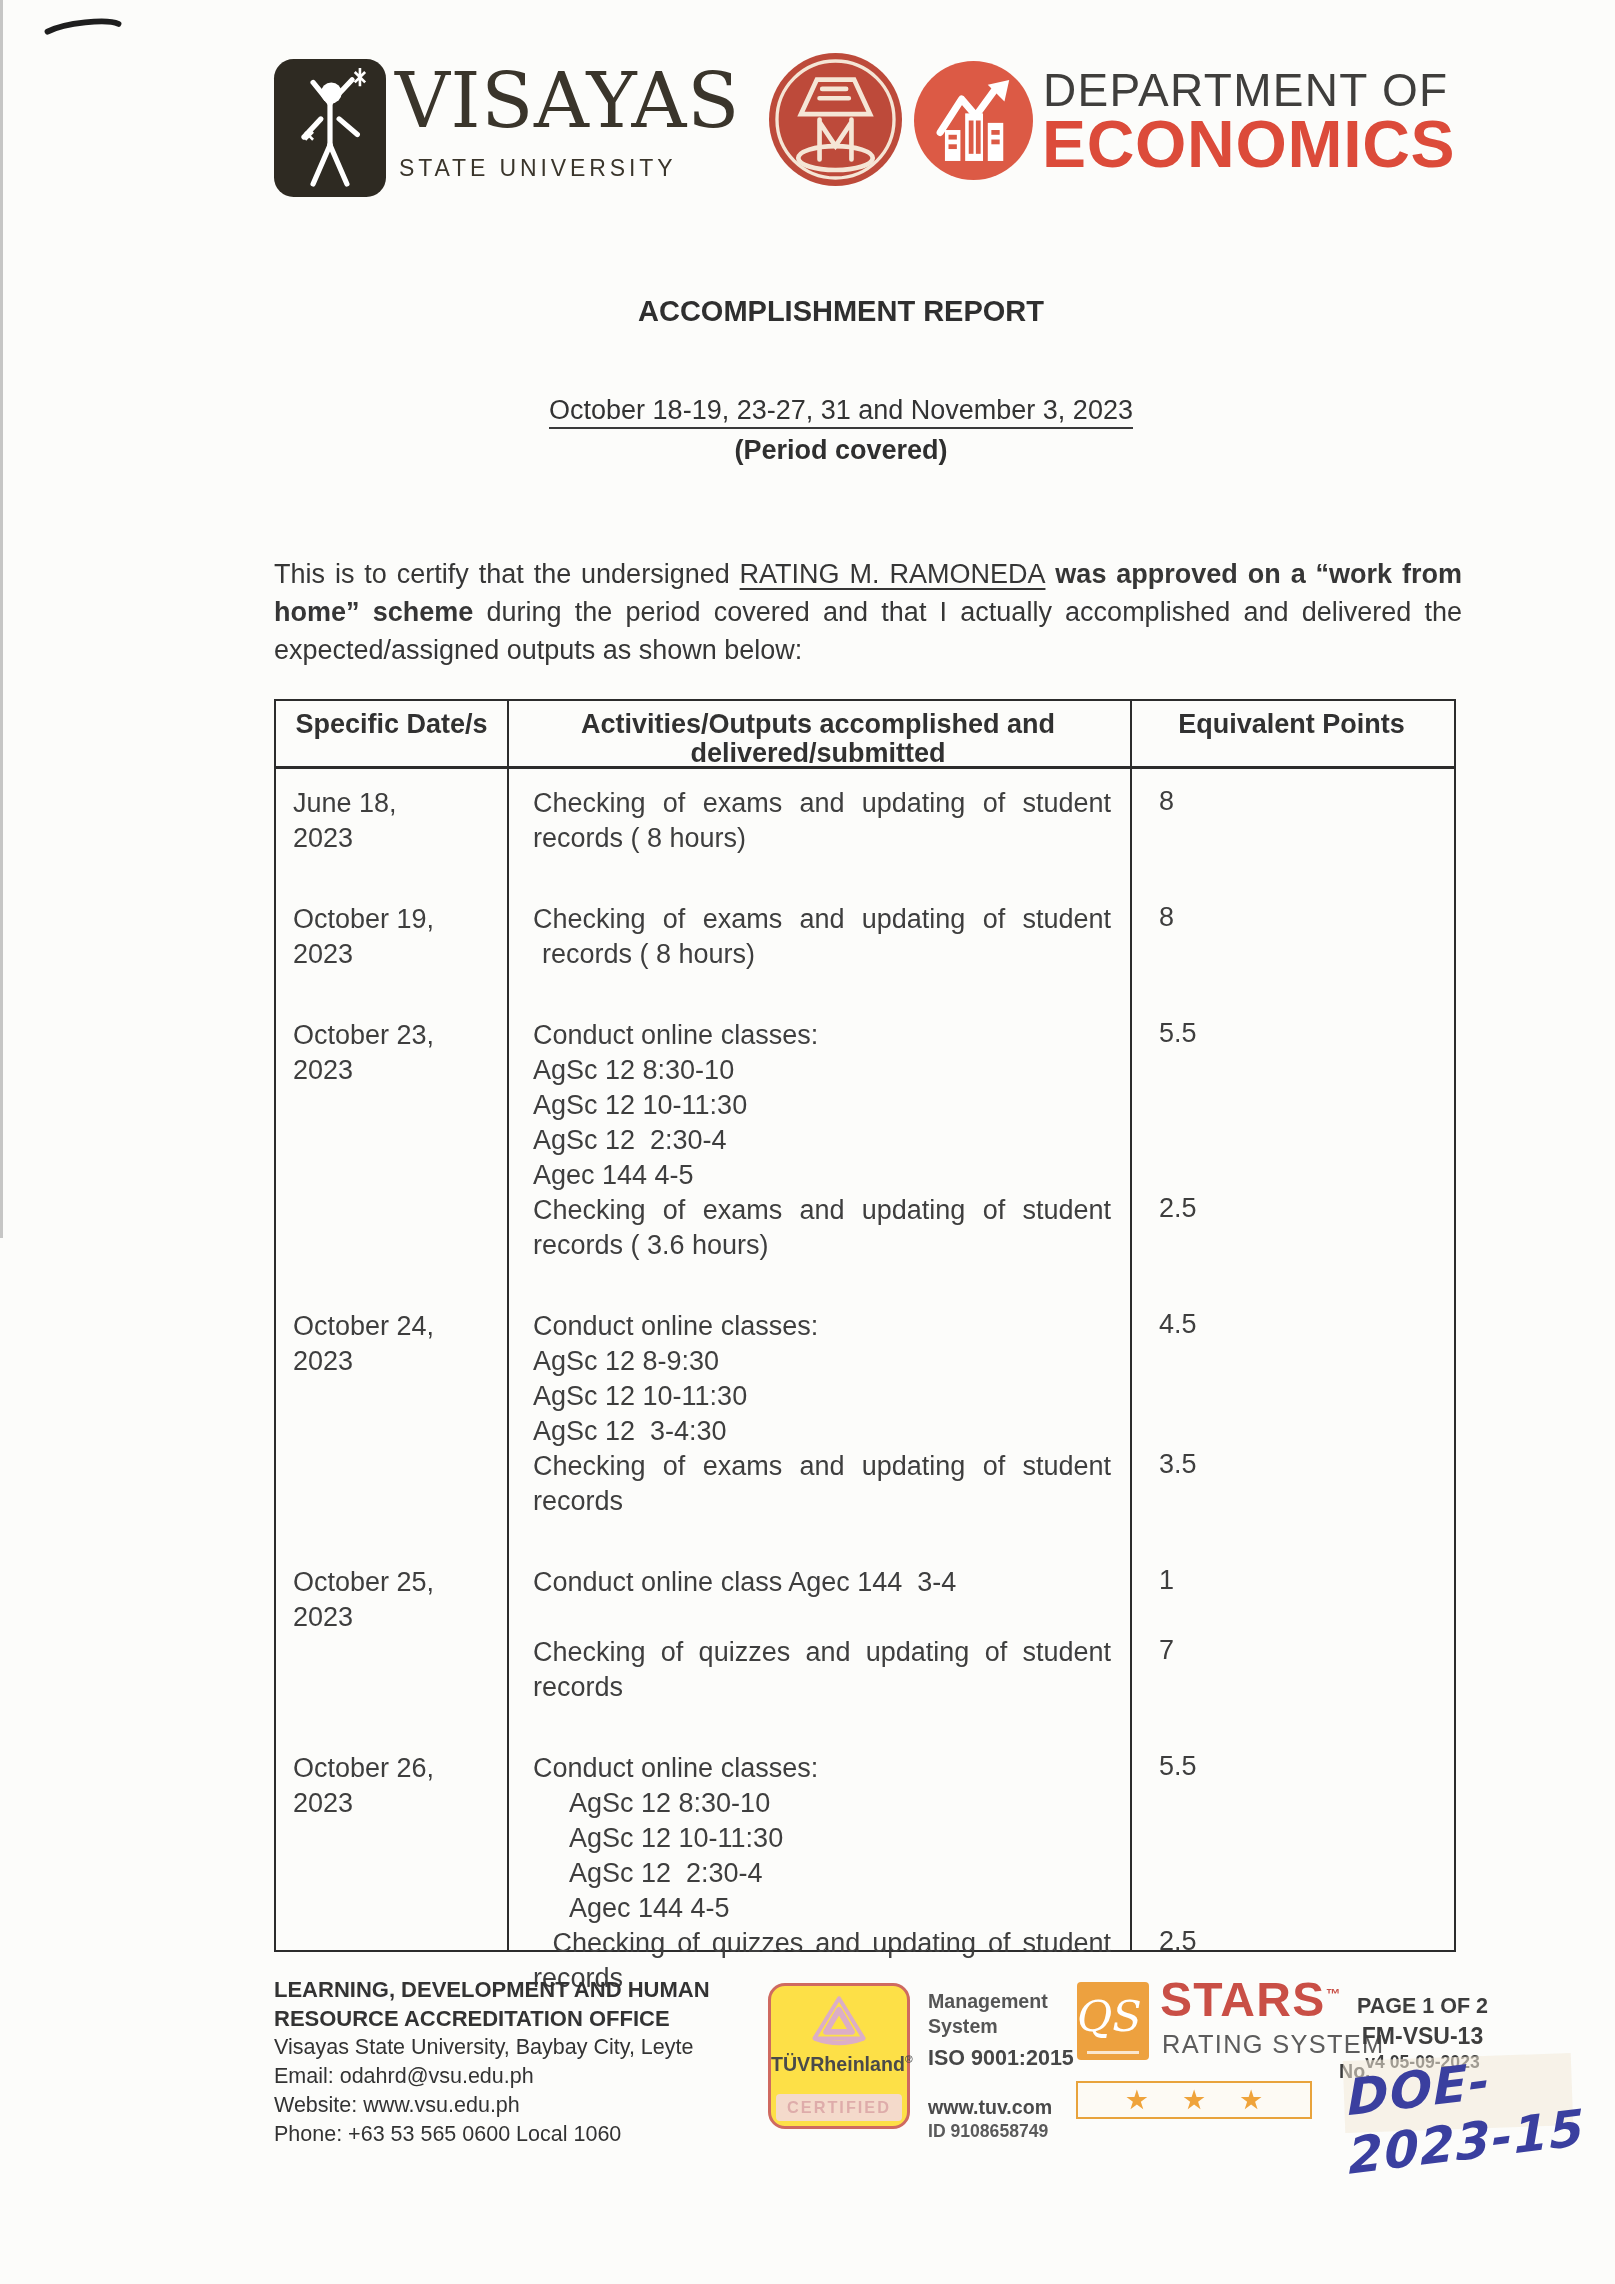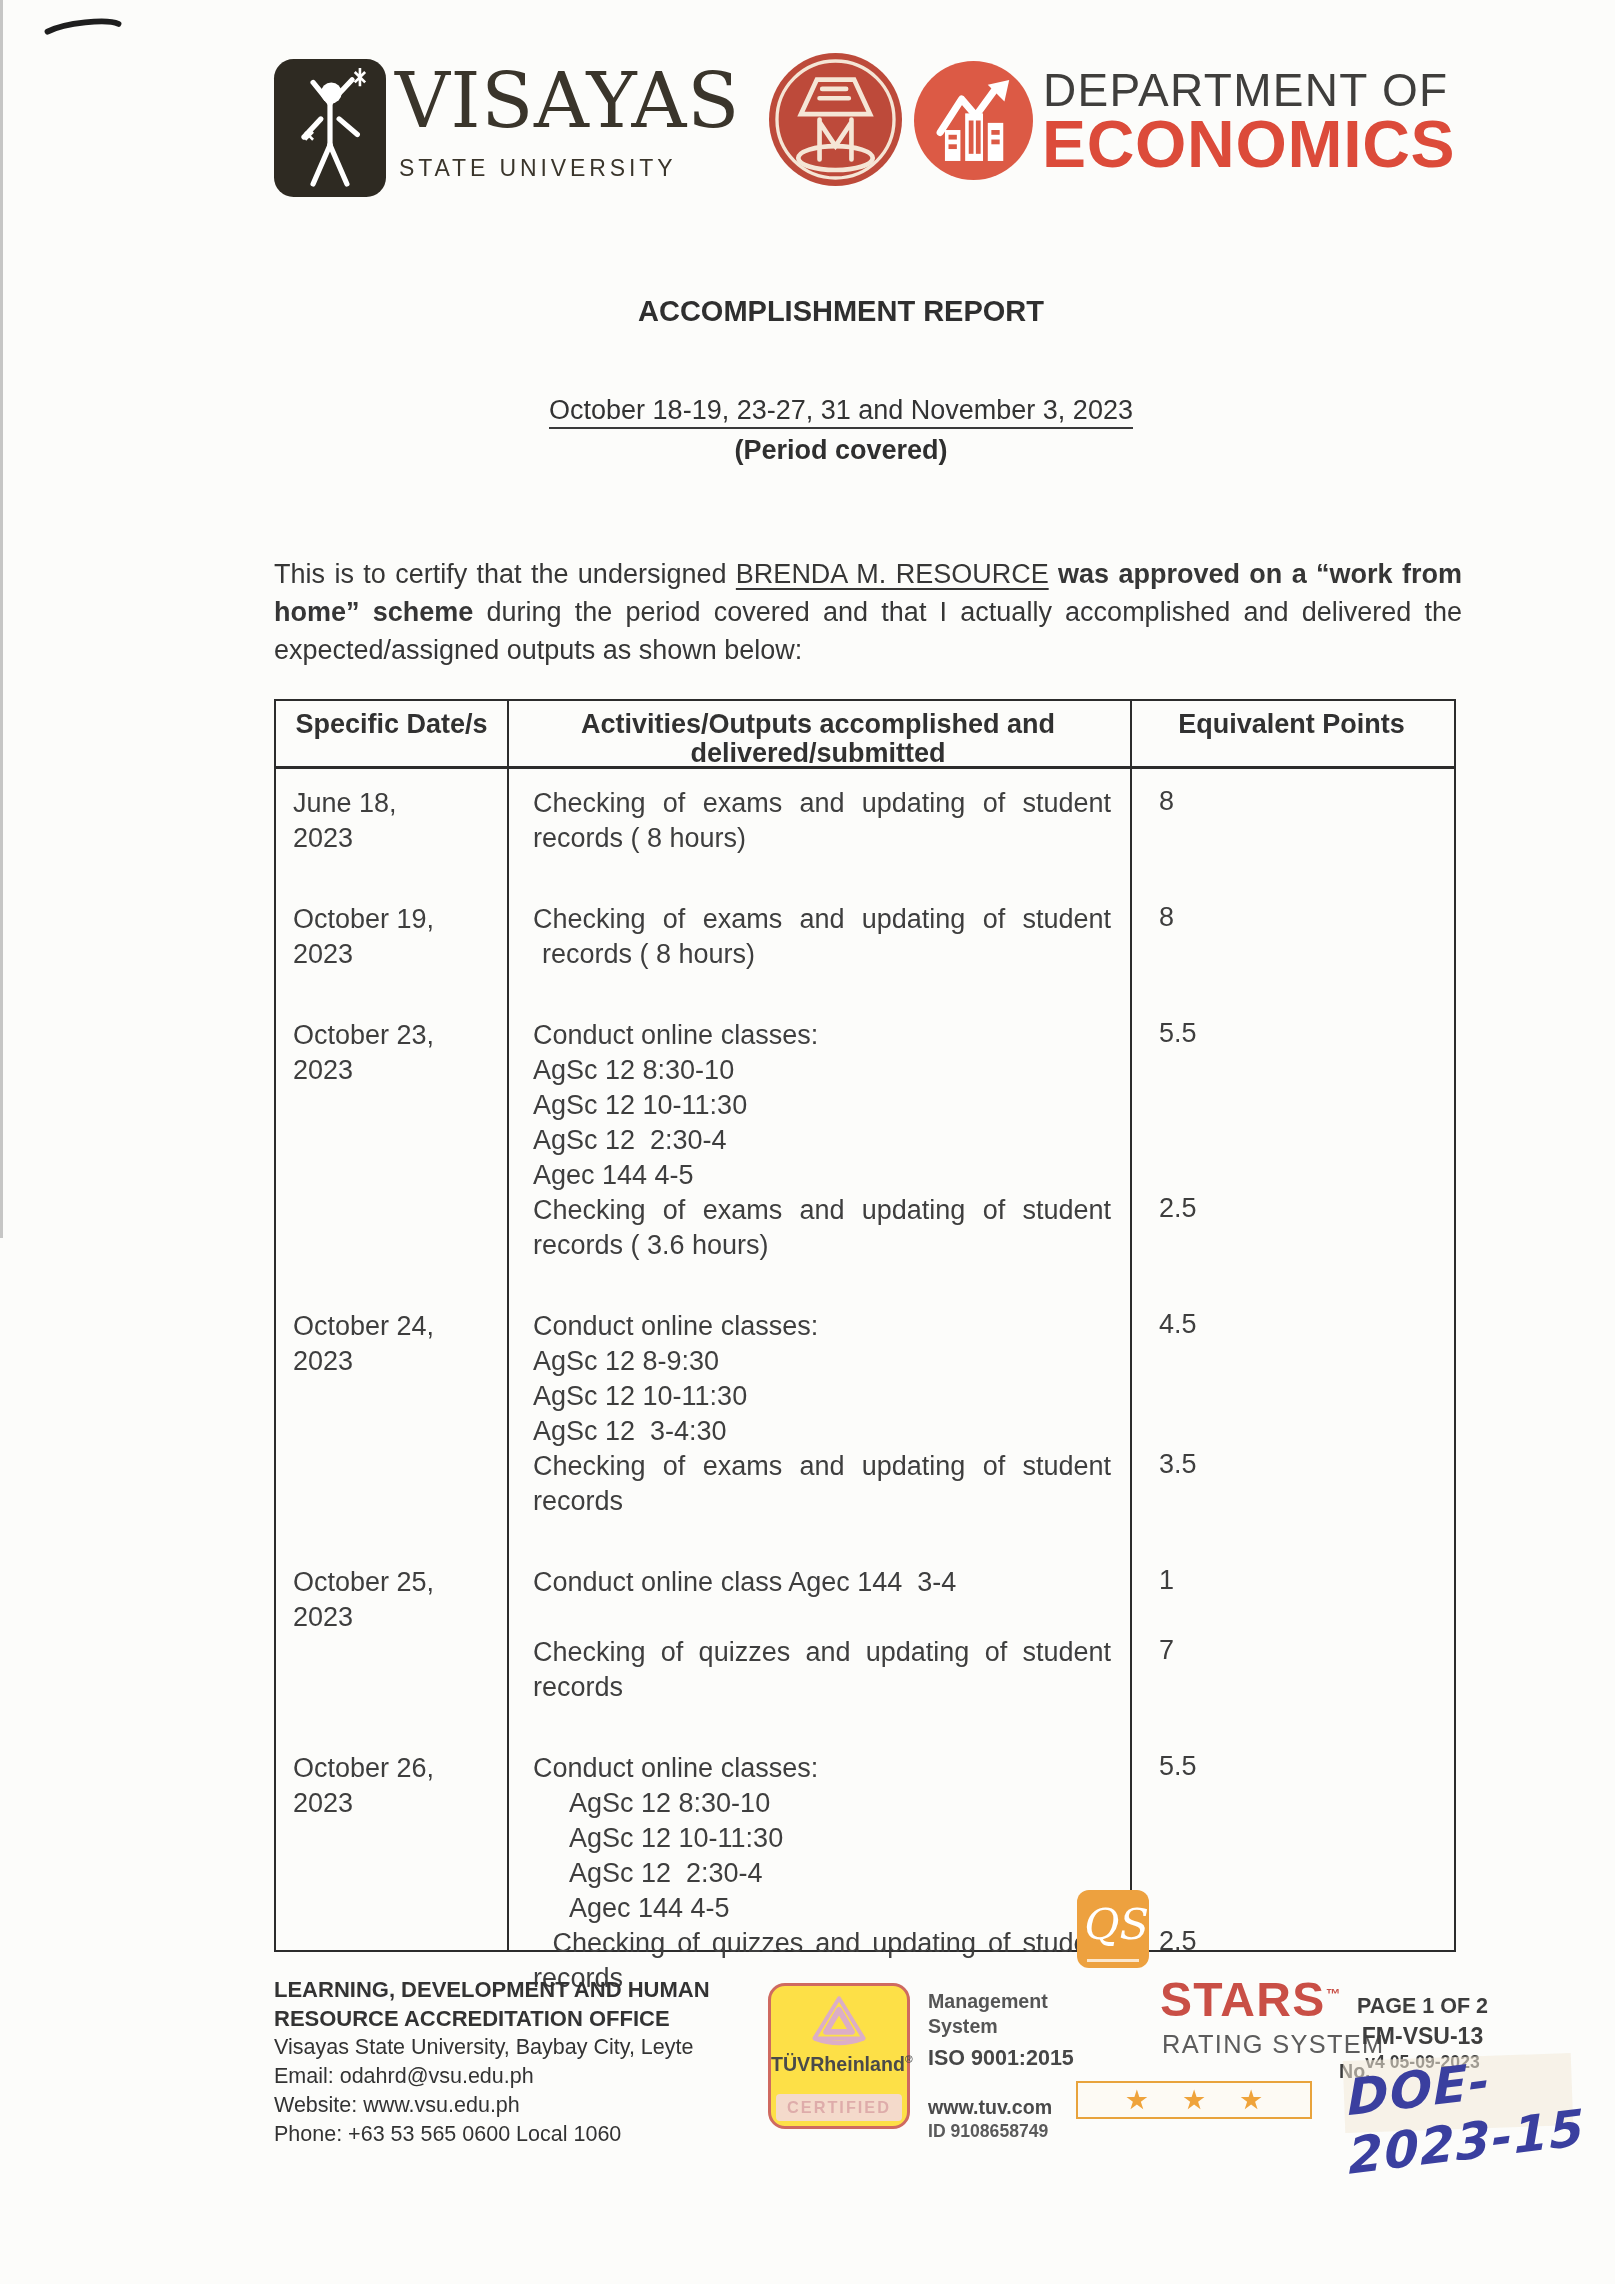--- a/index.html
+++ b/index.html
@@ -61,21 +61,21 @@
            box-sizing:border-box;background:#fde047;text-align:center;}
   #tuv-brand{margin-top:1.3px;font-size:19.6px;font-weight:bold;color:#4a4a4a;letter-spacing:0;}
   #tuv-brand sup{font-size:10.4px;}
   #tuv-cert{position:absolute;left:5.2px;right:5.2px;bottom:4.6px;height:27px;background:#f3d9e3;border-radius:3.9px;
             color:#d9a4bc;font-size:16.3px;letter-spacing:2px;line-height:27px;font-weight:bold;opacity:.85;}
   #ms-text{left:928px;top:1989px;font-size:19.6px;font-weight:bold;color:#555;line-height:25px;}
   #ms-iso{margin-top:6.5px;font-size:21.5px;color:#474747;}
   #tuv-url{left:928px;top:2096px;font-size:19.6px;font-weight:bold;color:#4a4a4a;line-height:23.5px;}
   #tuv-id{font-size:17.6px;font-weight:bold;color:#5a5a5a;}
 
-  #qs-box{left:1077px;top:1890px;width:72px;height:78px;background:#eda13f;border-radius:12px;text-align:right;}
+  #qs-box{left:1077px;top:1982px;width:72px;height:78px;background:#eda13f;border-radius:4px;text-align:left;}
   #qs-box .qs-t{font-family:"DejaVu Serif",serif;font-style:italic;font-size:43px;color:#fff;line-height:68px;}
   #qs-box .qs-bar{position:absolute;left:10.4px;right:10.4px;bottom:6.5px;height:2.6px;background:rgba(255,255,255,.75);}
   #stars-word{left:1160px;top:1972px;font-size:48px;font-weight:bold;color:#c94f46;letter-spacing:1.3px;}
   #stars-word sup{font-size:14.3px;color:#c94f46;}
   #rating-word{left:1162px;top:2030px;font-size:25.4px;color:#5c5c5c;letter-spacing:1.3px;}
   #stars-bar{left:1076px;top:2081px;width:236px;height:38px;border:2.6px solid #e8a33c;box-sizing:border-box;
              background:#fdfaf4;display:flex;align-items:center;justify-content:center;gap:33px;}
   #stars-bar .st{color:#efa33b;font-size:27px;line-height:27px;}
 
   #page-meta{left:1351px;top:1975px;width:143px;text-align:center;color:#3d3d3d;}
@@ -155,21 +155,21 @@
   <div id="dept-top" class="abs">DEPARTMENT OF</div>
   <div id="dept-bottom" class="abs">ECONOMICS</div>
 
   <div id="title" class="abs">ACCOMPLISHMENT REPORT</div>
   <div id="period-dates" class="abs">
     <span>October 18-19, 23-27, 31 and November 3, 2023</span>
   </div>
   <div id="period-label" class="abs">(Period covered)</div>
 
   <div id="certify" class="abs">
-    <div class="pline pj"><span>This is to certify that the undersigned </span><span class="u">BRENDA M. RESOURCE</span><span class="b"> was approved on a “work from</span></div>
+    <div class="pline pj"><span>This is to certify that the undersigned </span><span class="u">RATING M. RAMONEDA</span><span class="b"> was approved on a “work from</span></div>
     <div class="pline pj"><span class="b">home” scheme </span><span>during the period covered and that I actually accomplished and delivered the</span></div>
     <div class="pline">expected/assigned outputs as shown below:</div>
   </div>
 
   <div id="acc-table" class="abs">
     <div class="tsep" id="sep1"></div>
     <div class="tsep" id="sep2"></div>
 
     <div id="thead">
       <div class="hc">Specific Date/s</div>

